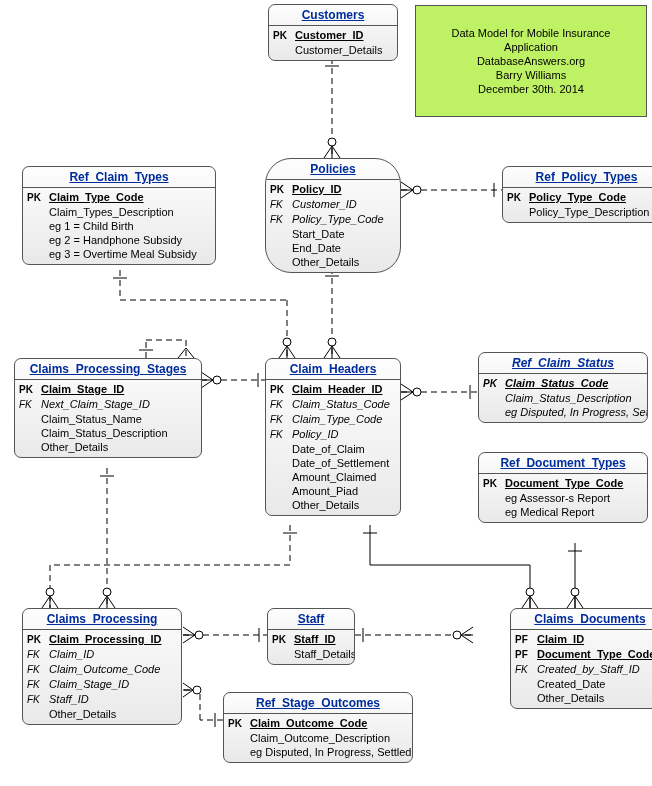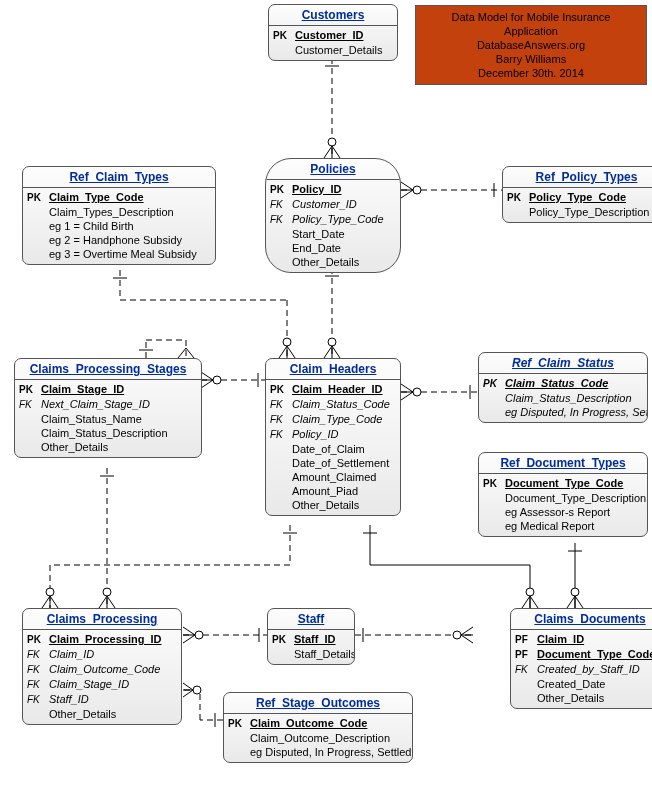--- a/index.html
+++ b/index.html
@@ -62,25 +62,25 @@
   .namecol.pk { font-weight: bold; text-decoration: underline; }
   .namecol.fk { font-style: italic; }
   .note {
     line-height: 14px;
     white-space: nowrap;
     padding-left: 22px;
   }
   .info-box {
     position: absolute;
     border: 1px solid #555;
-    padding: 4px 8px;
+    padding: 20px 8px;
     font-size: 11px;
     text-align: center;
     line-height: 14px;
-    background: #c2410c;
+    background: #bef264;
     box-sizing: border-box;
   }
 </style>
 </head>
 <body>
 <div class="canvas">
 
 <svg class="connectors">
   <defs>
 
@@ -415,24 +415,20 @@
   </div>
 </div>
 
 <div class="entity" style="left:478px; top:452px; width:170px;">
   <div class="title">Ref_Document_Types</div>
   <div class="attrs">
     <div class="row">
           <span class="keycol">PK</span>
           <span class="namecol pk">Document_Type_Code</span>
         </div>
-    <div class="row">
-          <span class="keycol"></span>
-          <span class="namecol">Document_Type_Description</span>
-        </div>
     <div class="note">eg Assessor-s Report</div>
     <div class="note">eg Medical Report</div>
   </div>
 </div>
 
 <div class="entity" style="left:22px; top:608px; width:160px;">
   <div class="title">Claims_Processing</div>
   <div class="attrs">
     <div class="row">
           <span class="keycol">PK</span>

